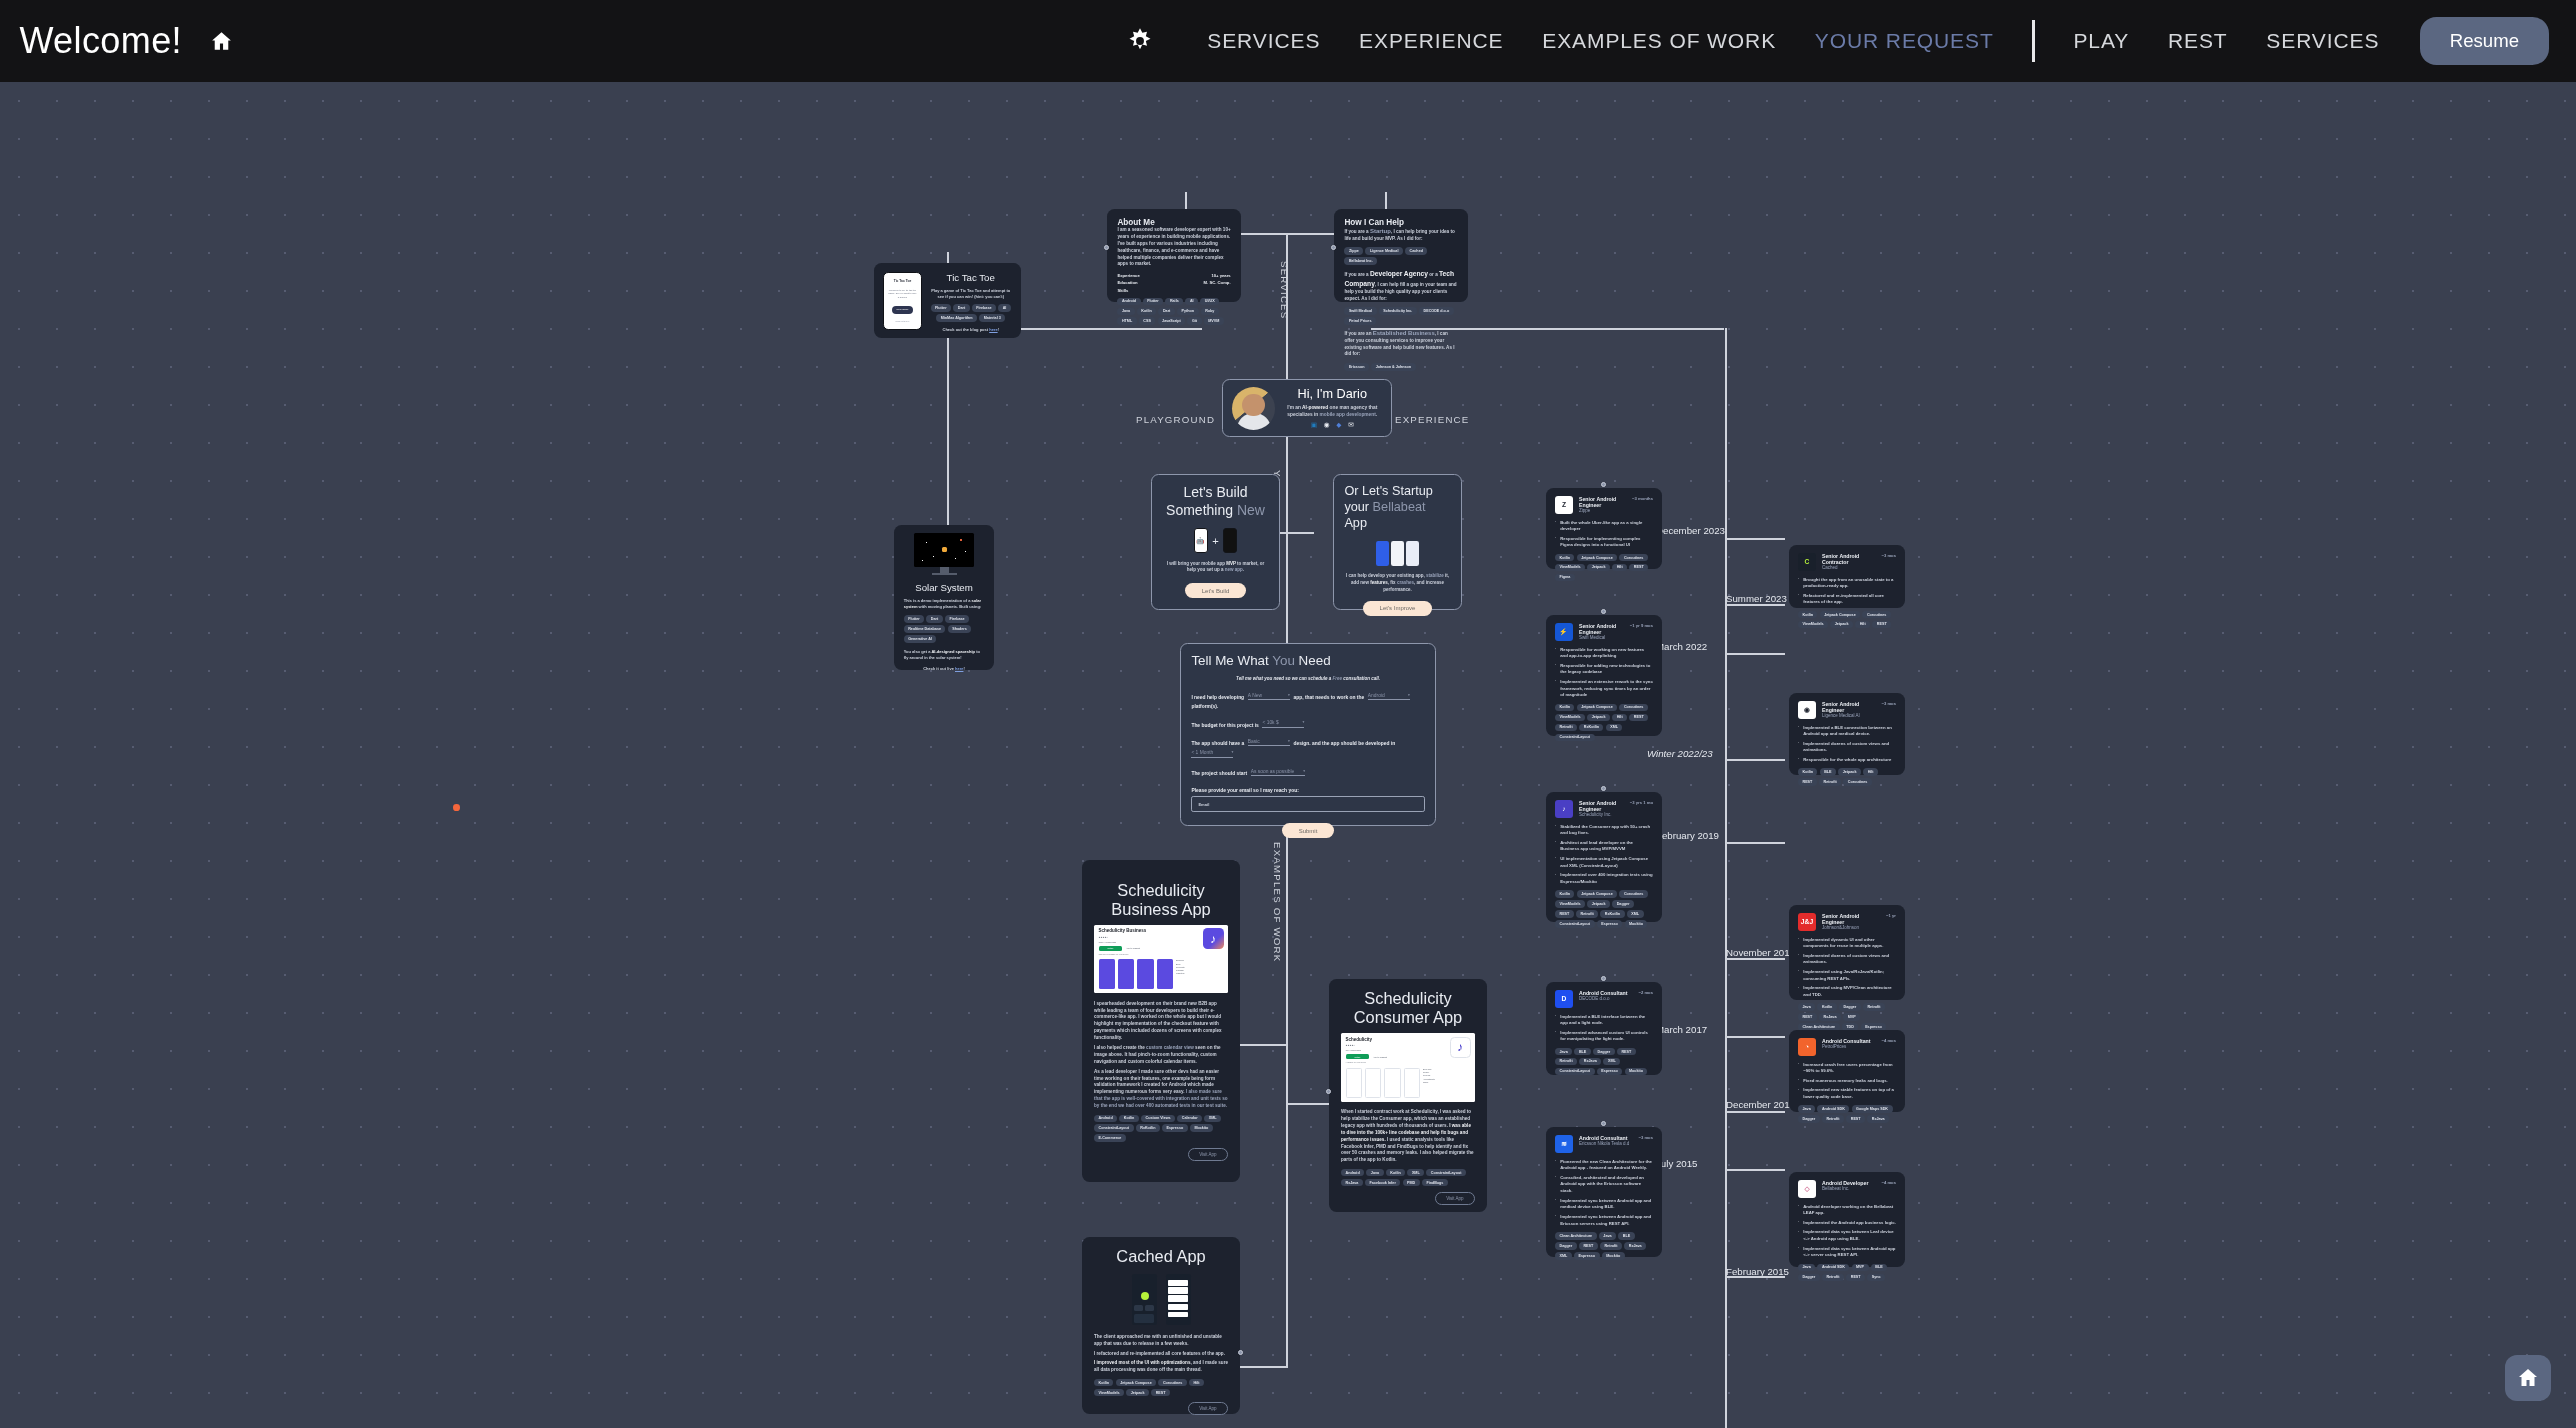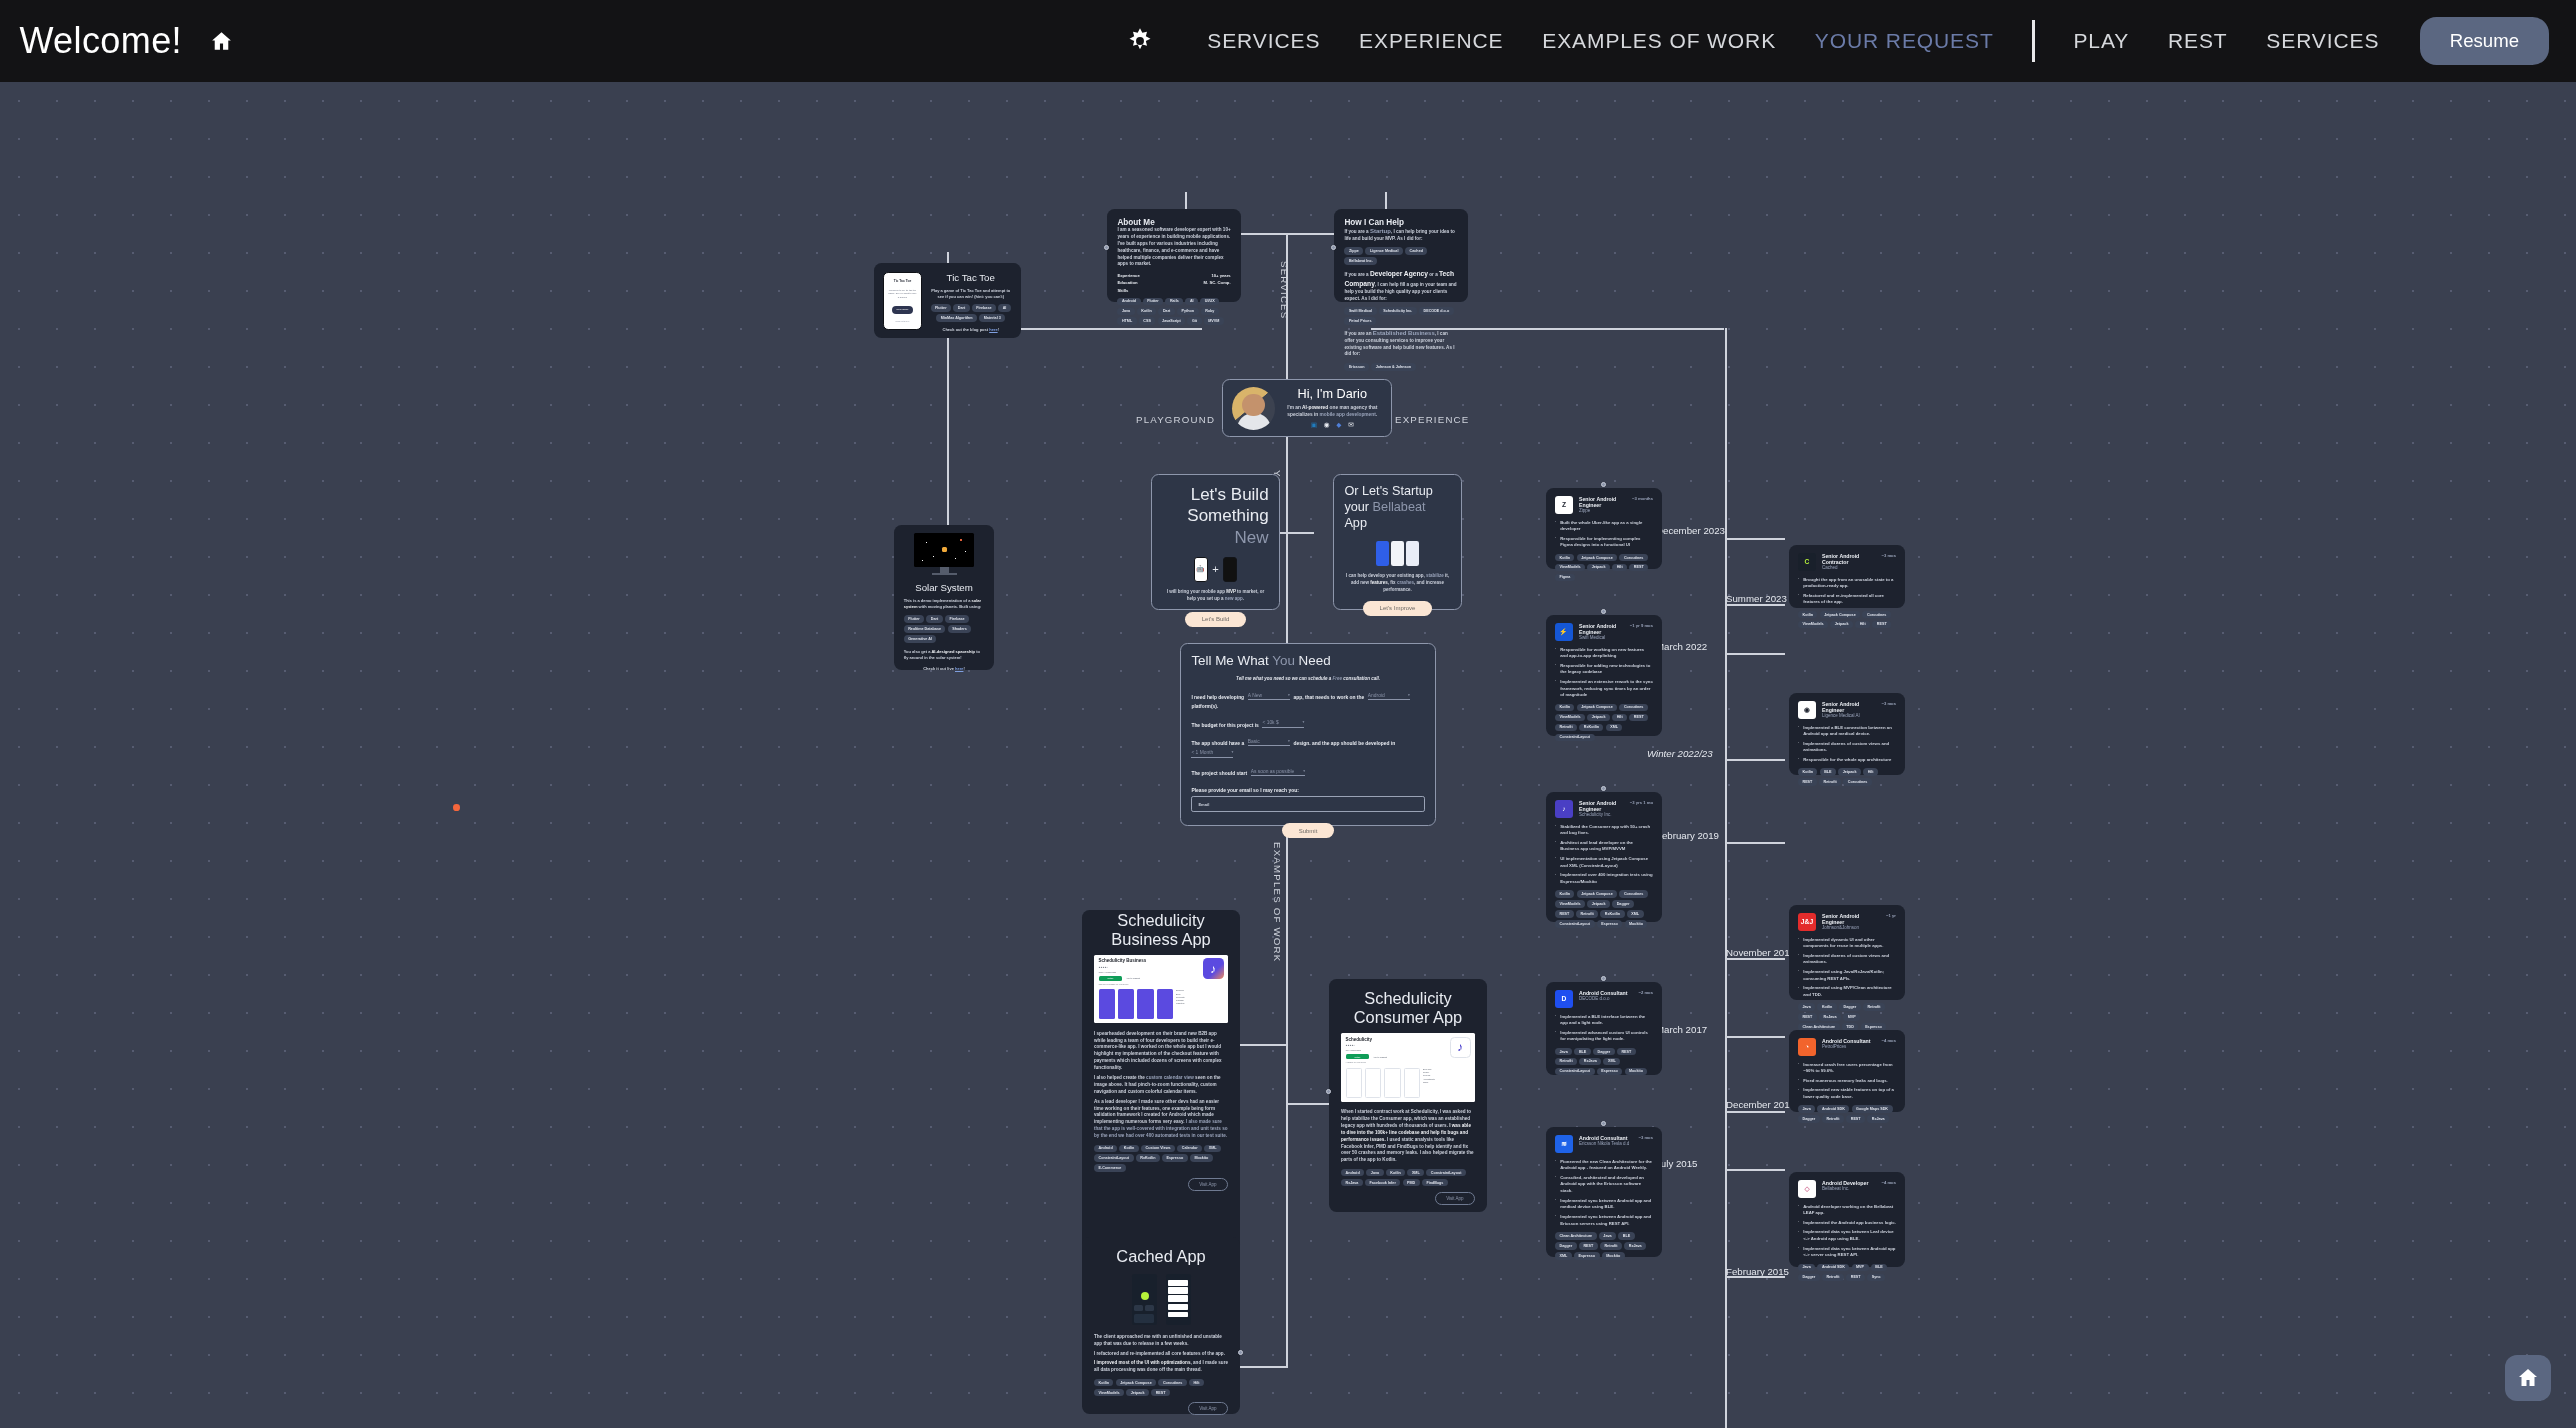--- a/index.html
+++ b/index.html
@@ -322,21 +322,21 @@
       <div class="social">
         <span style="color:#1f7bbd;">▣</span>
         <span style="color:#e9ecf2;">◉</span>
         <span style="color:#4f7fd8;">◆</span>
         <span style="color:#e9ecf2;">✉</span>
       </div>
     </div>
   </div>
 
   <div class="card outlined" id="build">
-    <h2 style="text-align:right; font-size:17px; line-height:1.25;">
+    <h2 style="text-align:center; font-size:14px; line-height:1.25;">
       <span>Let's Build Something </span><span class="dim">New</span>
     </h2>
     <div class="phones">
       <div class="phone">
           <span style="color:#3ddc84;">🤖</span>
         </div>
       <div class="plus">+</div>
       <div class="phone" style="background:#111;">
           <span style="color:#fff;"></span>
         </div>
@@ -416,21 +416,21 @@
       </div>
     <div class="frow" style="margin-top:3px;">
       <span>Please provide your email so I may reach you:</span>
       <div class="email-in">Email</div>
     </div>
     <div class="form-submit">
       <button class="btn-pill">Submit</button>
     </div>
   </div>
 
-  <div class="card" id="proj0" style="left:1082px; top:828px; width:158px; height:361px; padding:1px 12px;">
+  <div class="card" id="proj0" style="left:1082px; top:778px; width:158px; height:322px; padding:21px 12px;">
     <h2>Schedulicity Business App</h2>
     <div class="proj-shot">
       <div style="display:flex; justify-content:space-between; align-items:flex-start;">
         <div>
           <div style="font-size:4.5px; font-weight:700; color:#20242c;">Schedulicity Business</div>
           <div style="font-size:2.2px; color:#5c6370; margin-top:2.2px;">★★★★☆</div>
           <div style="font-size:2.2px; color:#5c6370; margin-top:2.2px;">100K+ downloads</div>
           <div style="margin-top:3px; display:flex; gap:3.7px; align-items:center;">
             <div style="background:#0f9d58; color:#fff; font-size:2.2px; border-radius:1.5px; padding:1.5px 9px;">Install</div>
             <div style="font-size:2.2px; color:#5c6370;">Add to wishlist</div>

